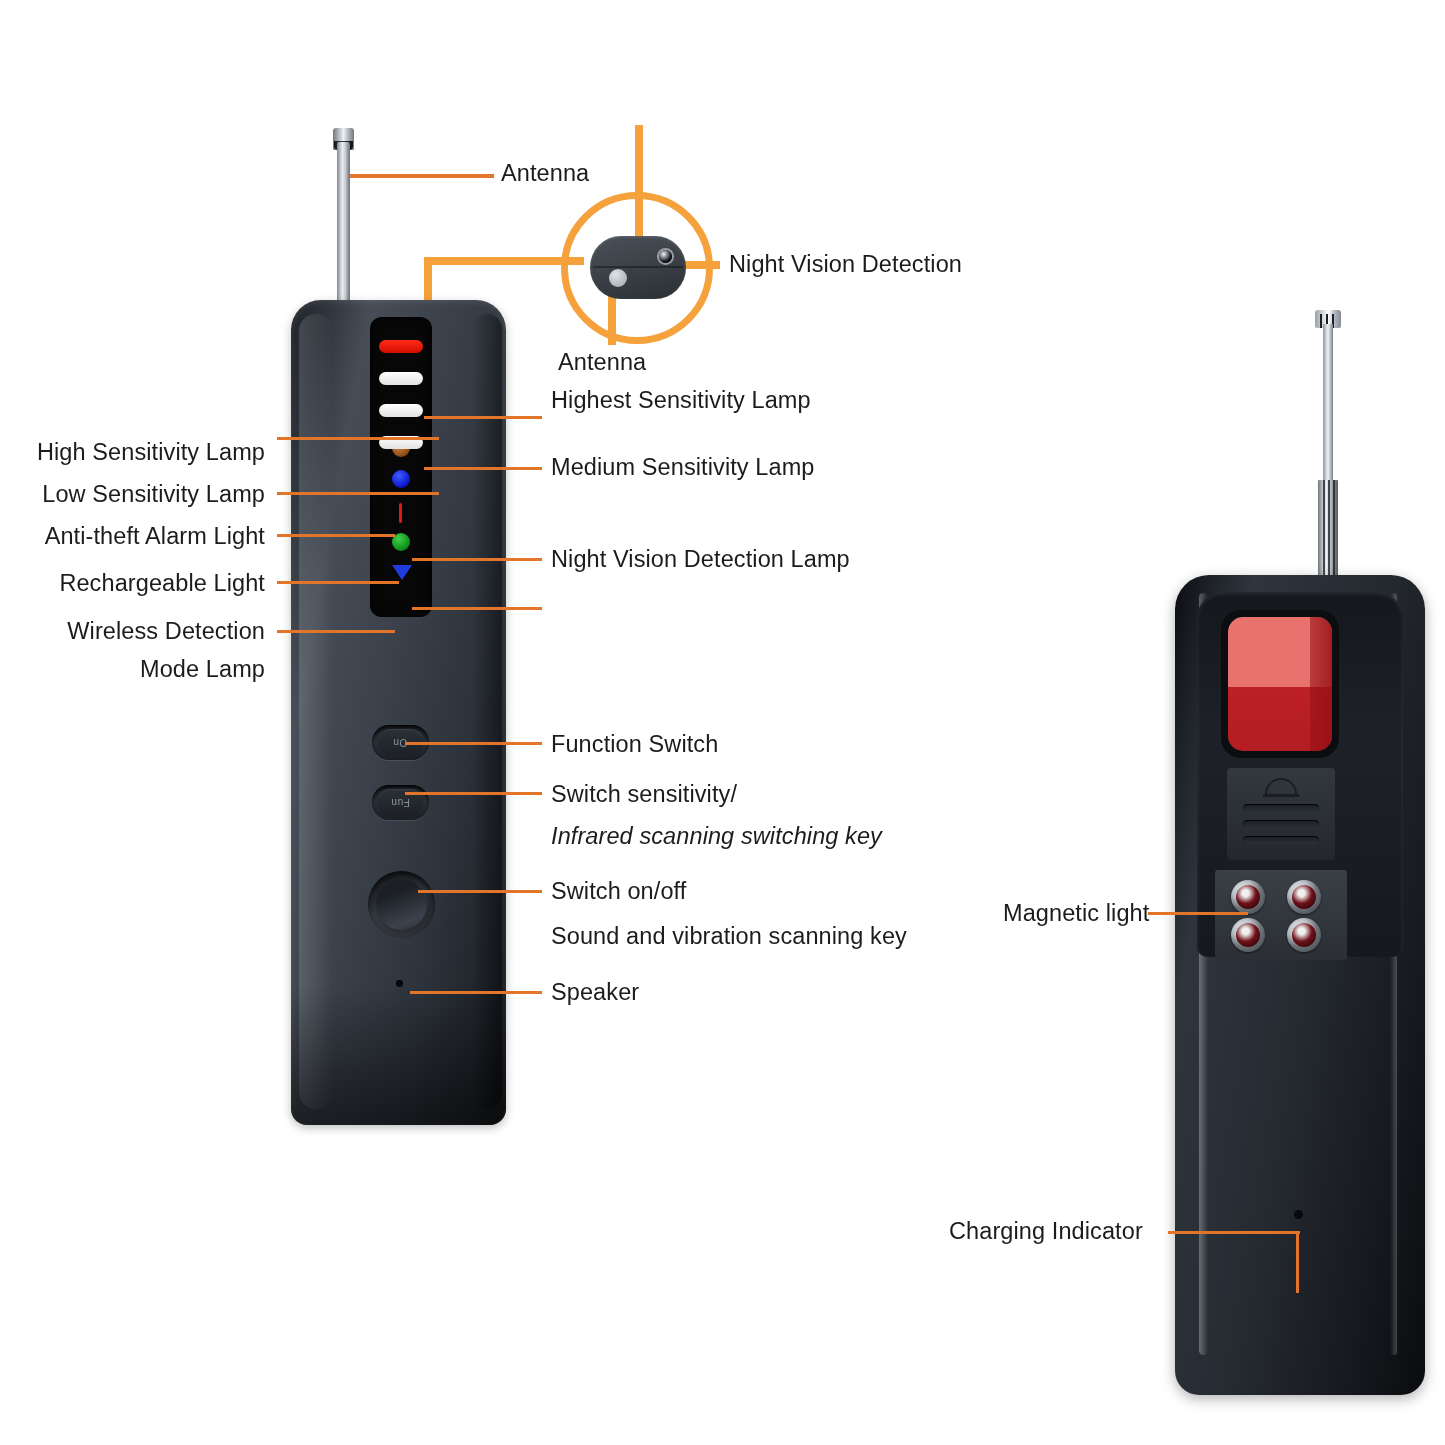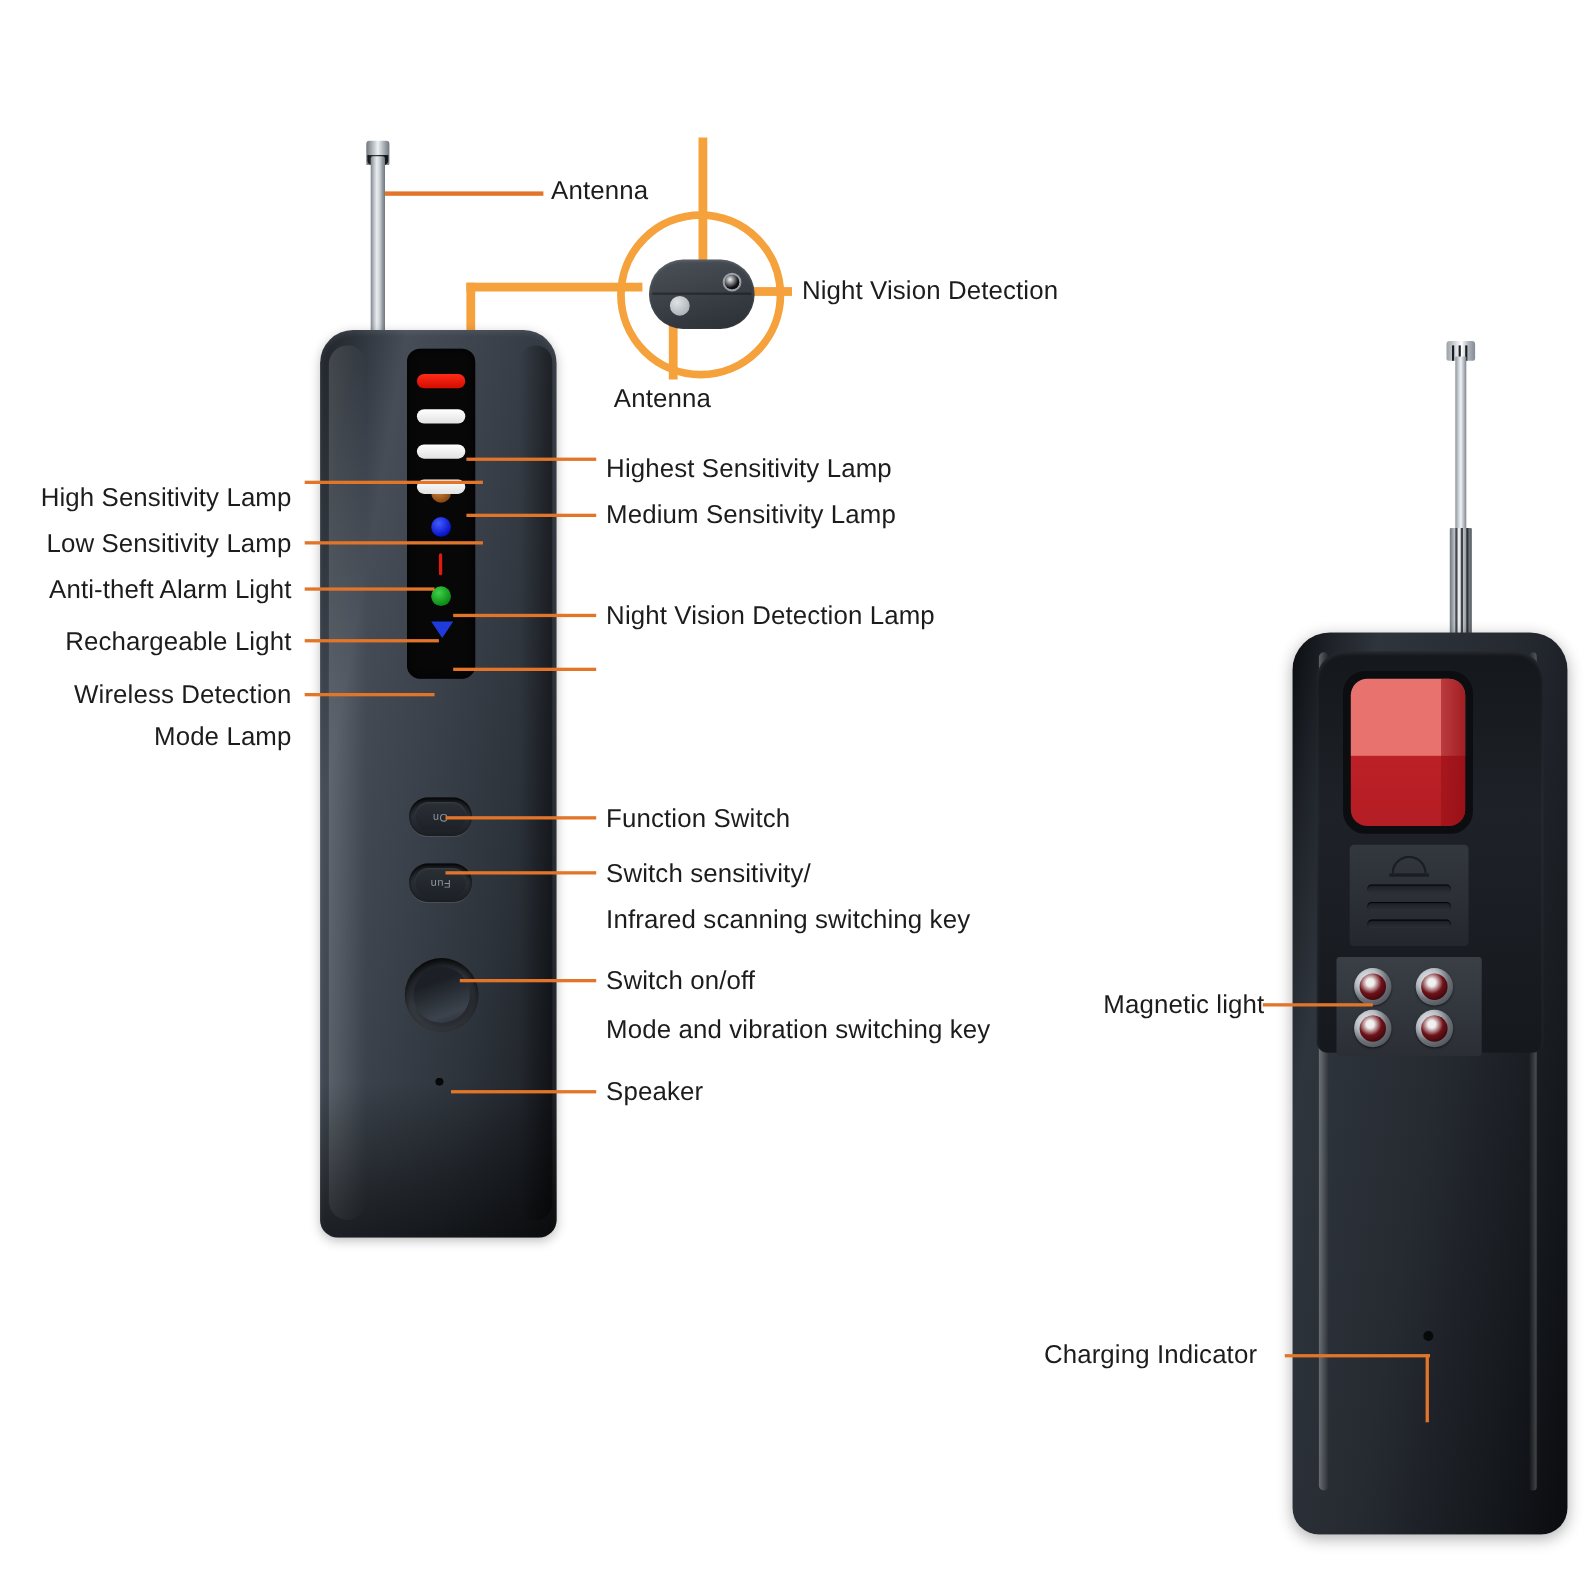--- a/index.html
+++ b/index.html
@@ -332,41 +332,41 @@
   <div class="lbl r" style="left:0px; top:521px; width:265px;">Anti-theft Alarm Light</div>
   <div class="lead h" style="left:277px; top:534px; width:118px;"></div>
 
   <div class="lbl r" style="left:0px; top:568px; width:265px;">Rechargeable Light</div>
   <div class="lead h" style="left:277px; top:581px; width:122px;"></div>
 
   <div class="lbl r" style="left:0px; top:616px; width:265px;">Wireless Detection</div>
   <div class="lead h" style="left:277px; top:630px; width:118px;"></div>
   <div class="lbl r" style="left:0px; top:654px; width:265px;">Mode Lamp</div>
 
-  <div class="lbl" style="left:551px; top:411px;">Highest Sensitivity Lamp</div>
+  <div class="lbl" style="left:551px; top:385px;">Highest Sensitivity Lamp</div>
   <div class="lead h" style="left:424px; top:416px; width:118px;"></div>
 
   <div class="lbl" style="left:551px; top:452px;">Medium Sensitivity Lamp</div>
   <div class="lead h" style="left:424px; top:467px; width:118px;"></div>
 
   <div class="lbl" style="left:551px; top:544px;">Night Vision Detection Lamp</div>
   <div class="lead h" style="left:412px; top:558px; width:130px;"></div>
 
   <div class="lead h" style="left:412px; top:607px; width:130px;"></div>
 
   <div class="lbl" style="left:551px; top:729px;">Function Switch</div>
   <div class="lead h" style="left:405px; top:742px; width:137px;"></div>
 
   <div class="lbl" style="left:551px; top:779px;">Switch sensitivity/</div>
   <div class="lead h" style="left:405px; top:792px; width:137px;"></div>
-  <div class="lbl" style="left:551px; top:821px;">Infrared scanning switching key</div>
+  <div class="lbl" style="left:551px; top:821px;font-style:italic;">Infrared scanning switching key</div>
 
   <div class="lbl" style="left:551px; top:876px;">Switch on/off</div>
   <div class="lead h" style="left:418px; top:890px; width:124px;"></div>
-  <div class="lbl" style="left:551px; top:921px;">Mode and vibration switching key</div>
+  <div class="lbl" style="left:551px; top:921px;">Sound and vibration scanning key</div>
 
   <div class="lbl" style="left:551px; top:977px;">Speaker</div>
   <div class="lead h" style="left:410px; top:991px; width:132px;"></div>
 
   <div id="devR">
     <div class="antR-tip">
       <div class="slot" style="left:5px;"></div>
       <div class="slot" style="left:11px;"></div>
       <div class="slot" style="left:17px;"></div>
     </div>

